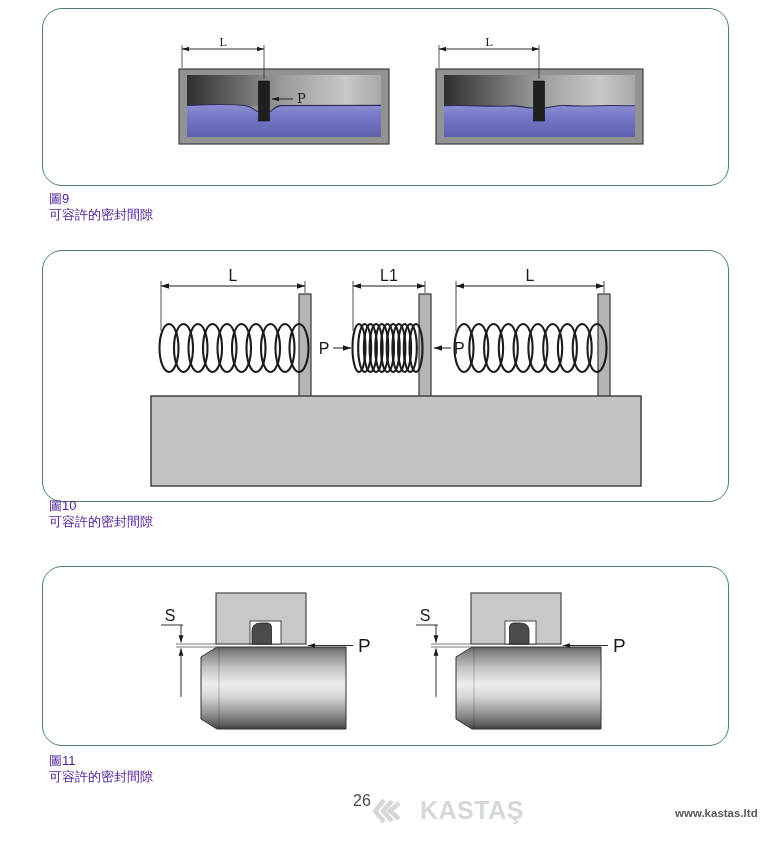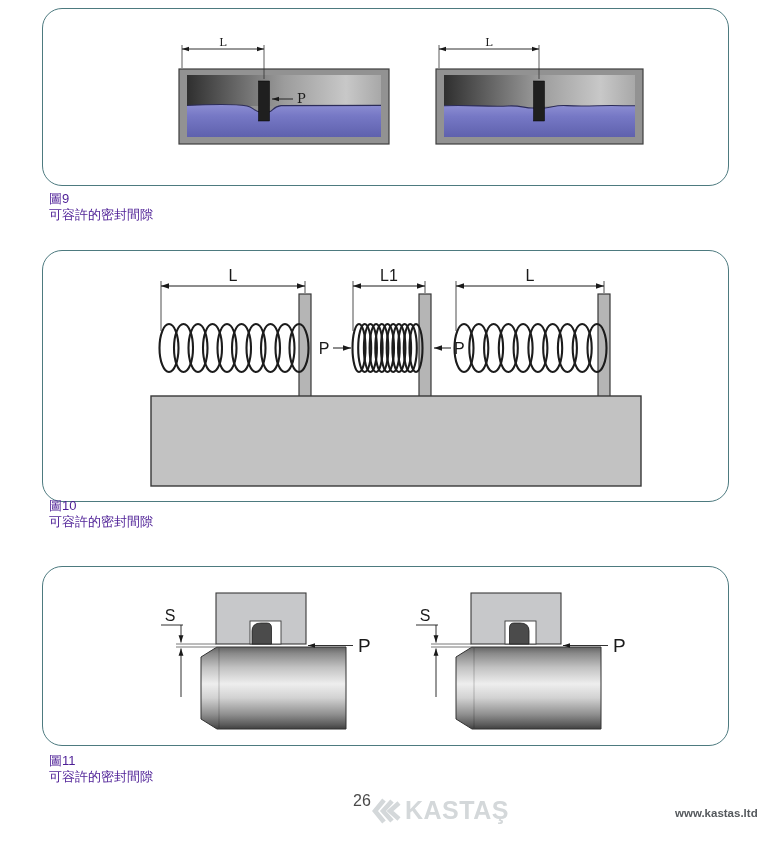--- a/index.html
+++ b/index.html
@@ -10,21 +10,21 @@
   #panel-fig9{top:8px;height:178px;}
   #panel-fig10{top:250px;height:252px;}
   #panel-fig11{top:566px;height:180px;}
   .panel svg{display:block;}
   .caption{position:absolute;left:49px;font-family:Liberation Sans, sans-serif;
            color:#4c1d95;font-size:13px;line-height:16px;}
   #cap-fig9{top:191px;} #cap-fig10{top:498px;} #cap-fig11{top:753px;}
   .footer-pageno{position:absolute;left:353px;top:792px;font-size:16px;color:#4a4a4a;}
   .footer-logo{position:absolute;left:371px;top:796px;display:flex;align-items:center;}
   .footer-logo .brand{font-size:25px;font-weight:600;color:#d4d8da;letter-spacing:0.5px;
-                      margin-left:4px;}
+                      margin-left:19px;}
   .footer-company{position:absolute;left:519px;top:805px;font-size:12.5px;color:#8e9397;
                   font-family:"DejaVu Serif","Liberation Serif",serif;}
   .footer-site{position:absolute;left:675px;top:807px;font-size:11.5px;font-weight:bold;
                color:#55595d;text-align:center;}
   text{font-family:"Liberation Sans",sans-serif;fill:#1a1a1a;}
   .serif-label{font-family:"DejaVu Serif","Liberation Serif",serif;}
 </style>
 </head>
 <body>
 

